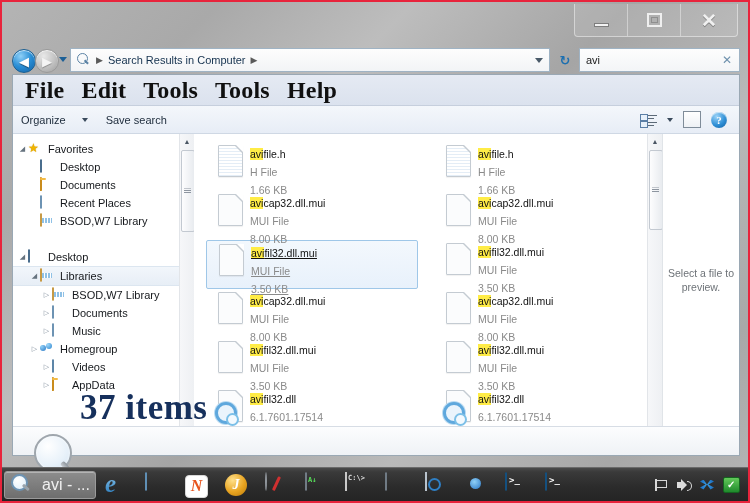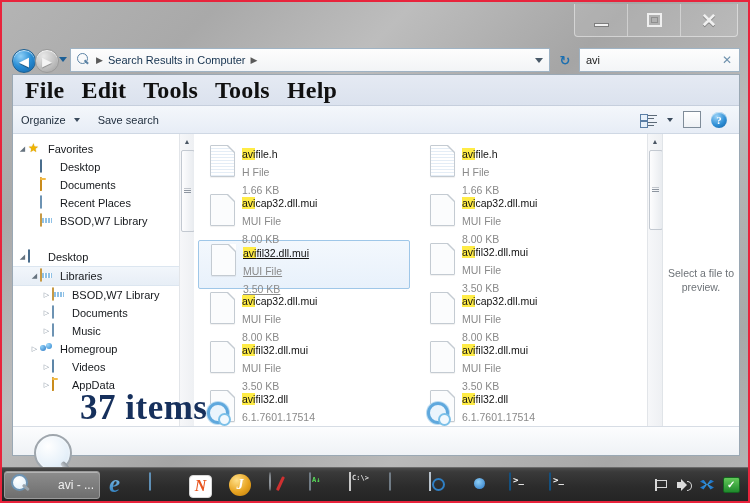--- a/index.html
+++ b/index.html
@@ -63,21 +63,21 @@
 
   
   .client{position:absolute;left:10px;top:72px;width:728px;height:382px;
     background:#fff;border:1px solid #9aa8b4;box-sizing:border-box;overflow:hidden;}
   .menubar{height:30px;background:linear-gradient(#e5eaf3,#dbe2ee);
     border-bottom:1px solid #c6cfdd;display:flex;align-items:center;padding-left:12px;gap:17px;}
   .menuitem{font-family:"Liberation Serif",serif;font-weight:bold;font-size:24px;color:#101010;
     letter-spacing:.2px;line-height:1;}
   .toolbar{height:27px;background:linear-gradient(#f4f7fb,#e7edf6);
     border-bottom:1px solid #cfd8e4;display:flex;align-items:center;padding:0 8px;}
-  .tb-item{font-size:11px;color:#1c2a3a;margin-right:18px;display:flex;align-items:center;gap:8px;}
+  .tb-item{font-size:11px;color:#1c2a3a;margin-right:18px;display:flex;align-items:center;gap:16px;}
   .tb-caret{width:0;height:0;border-left:3.5px solid transparent;border-right:3.5px solid transparent;
     border-top:4.5px solid #3a4a5c;}
   .tb-right{margin-left:auto;display:flex;align-items:center;gap:10px;padding-right:4px;}
   .icon-views{width:17px;height:14px;position:relative;}
   .icon-views .sq{position:absolute;width:6px;height:5px;border:1px solid #5b7fa6;background:#e7f0fa;}
   .icon-views .ln{position:absolute;height:1.5px;background:#5c6a78;}
   .icon-pane{width:16px;height:15px;border:1px solid #7f8c99;background:linear-gradient(#ffffff,#eef1f5);}
   .icon-help{width:16px;height:16px;border-radius:50%;
     background:radial-gradient(circle at 35% 28%,#9ad3f8 0%,#2f8fd6 55%,#0f5d9f 100%);
     color:#fff;font-size:11px;font-weight:bold;display:flex;align-items:center;justify-content:center;
@@ -125,21 +125,21 @@
     background:linear-gradient(90deg,#f6f7f9,#eef0f3);border-left:1px solid #e2e5e9;}
   .sb-arrow{height:14px;display:flex;align-items:center;justify-content:center;color:#4a5663;font-size:7px;}
   .sb-thumb{position:absolute;left:1px;width:12px;border:1px solid #c3c9d1;border-radius:2px;
     background:linear-gradient(90deg,#fdfdfe,#e8ebef);}
   .sb-thumb .grip{position:absolute;left:2px;top:50%;transform:translateY(-50%);width:7px;height:5px;
     background:repeating-linear-gradient(#8d95a0 0 1px,transparent 1px 2px);}
 
   
   .filepane{position:relative;flex:1;background:#fff;overflow:hidden;}
   .fcols{display:flex;padding:8px 0 0 0;}
-  .fcol{width:220px;}
+  .fcol{width:220px;margin-left:8px;}
   .fitem{height:49px;display:flex;padding-left:12px;box-sizing:border-box;}
   .fitem.selected{background:linear-gradient(#f3f8fd,#e8f1fb);border:1px solid #9fc7e8;border-radius:2px;
     margin-left:4px;padding-left:8px;width:212px;}
   .ficon{width:30px;height:36px;margin-top:3px;flex:0 0 auto;position:relative;}
   .pg{position:absolute;left:4px;top:0;width:23px;height:30px;background:#fbfcfd;
     border:1px solid #c4cbd2;border-radius:1px;box-shadow:0 1px 1px rgba(0,0,0,.06);}
   .pg:after{content:"";position:absolute;right:-1px;top:-1px;border-width:0 7px 7px 0;border-style:solid;
     border-color:transparent #ffffff transparent transparent;
     filter:drop-shadow(-1px 1px 0 #c4cbd2);}
   .pg.lined{background:repeating-linear-gradient(#ffffff 0 2px,#e4edf6 2px 3px);}
@@ -176,21 +176,21 @@
     background:linear-gradient(90deg,#c9ced4,#8f969d);transform:rotate(-40deg);transform-origin:top left;}
 
   
   .taskbar{position:absolute;left:0;bottom:0;width:746px;height:33px;
     background:linear-gradient(#4a4a4a 0%,#3a3a3a 12%,#2c2c2c 55%,#242424 100%);
     border-top:1px solid #6a6a6a;display:flex;align-items:center;}
   .tbtn{height:28px;margin:0 2px;display:flex;align-items:center;border-radius:3px;
     padding:0 5px;box-sizing:border-box;}
   .tbtn.active{background:linear-gradient(#8d8d8d,#6e6e6e);border:1px solid #9a9a9a;
     box-shadow:inset 0 1px 0 rgba(255,255,255,.35);}
-  .tbtn .lbl{font-size:12px;color:#f0f0f0;margin-left:22px;white-space:nowrap;}
+  .tbtn .lbl{font-size:16px;color:#f0f0f0;margin-left:6px;white-space:nowrap;}
   .ti32{width:26px;height:24px;position:relative;flex:0 0 auto;}
 
   .ie{width:24px;height:22px;position:relative;}
   .ie:before{content:"e";position:absolute;left:0;top:-3px;font-family:"Liberation Serif",serif;
     font-size:25px;font-style:italic;font-weight:bold;
     background:linear-gradient(#9fd6f7,#1a6fb5);-webkit-background-clip:text;background-clip:text;color:transparent;}
   .note{width:22px;height:20px;margin-top:2px;background:linear-gradient(135deg,#dff0fb,#8cc2e6);
     border:1px solid #5f8fb5;transform:skewX(-8deg);border-radius:1px;}
   .nero{width:21px;height:21px;margin-top:2px;border-radius:4px;background:#fff;border:1px solid #d8d8d8;
     display:flex;align-items:center;justify-content:center;}

